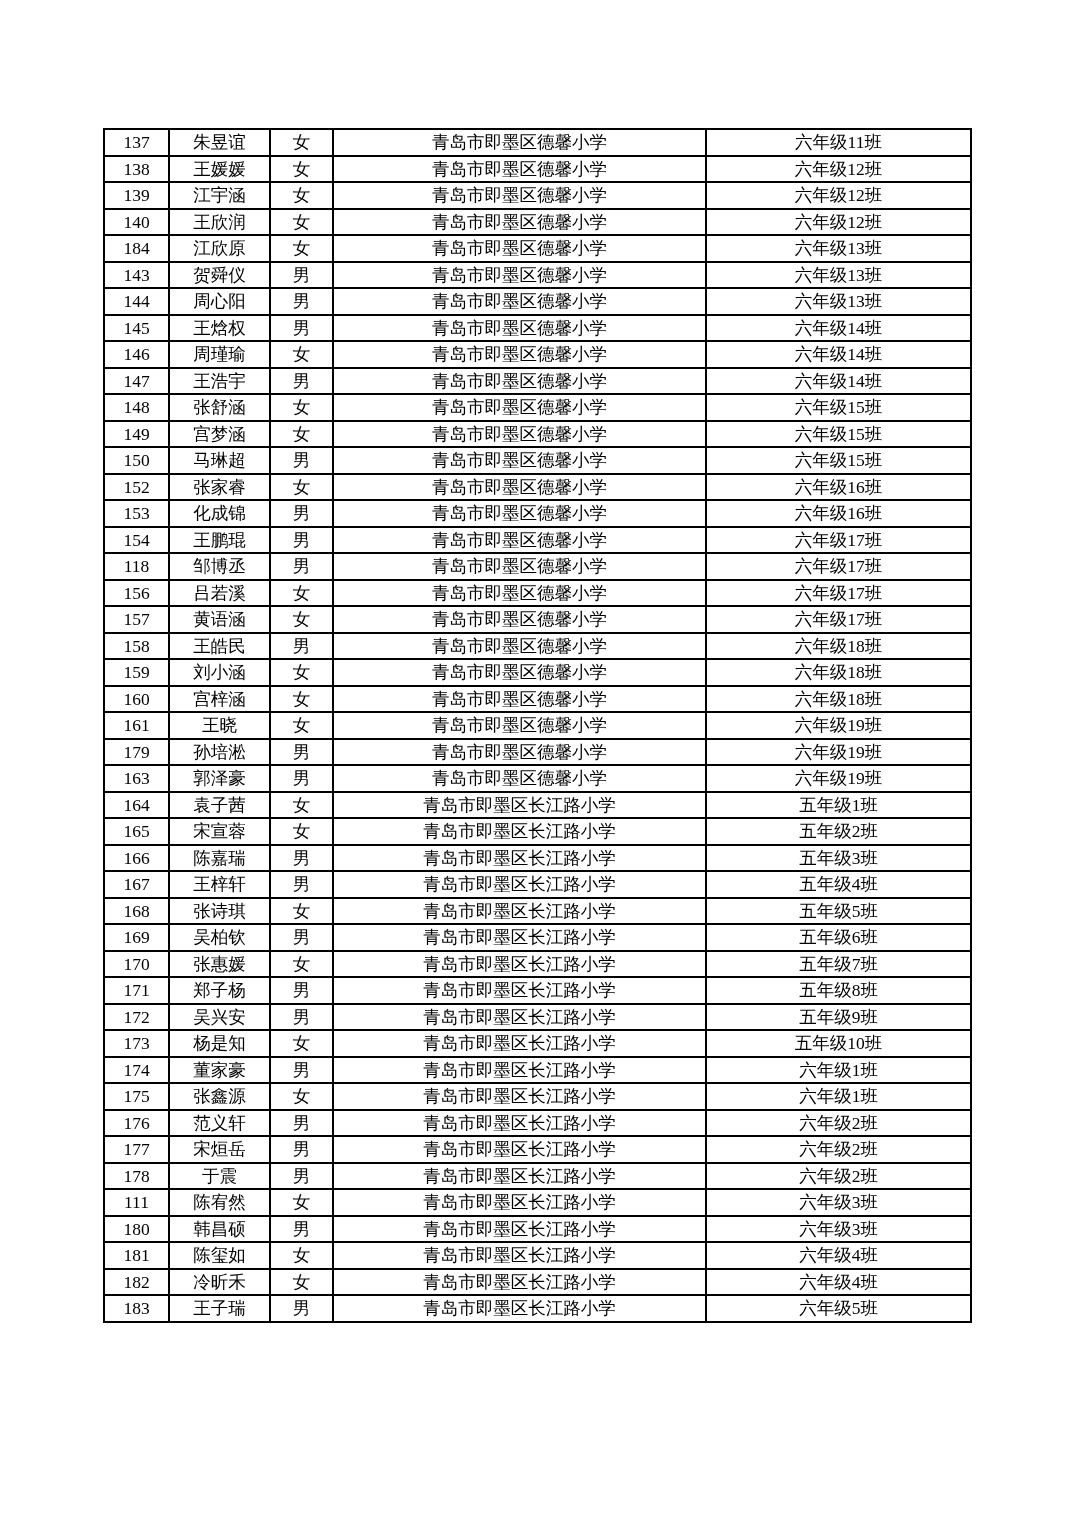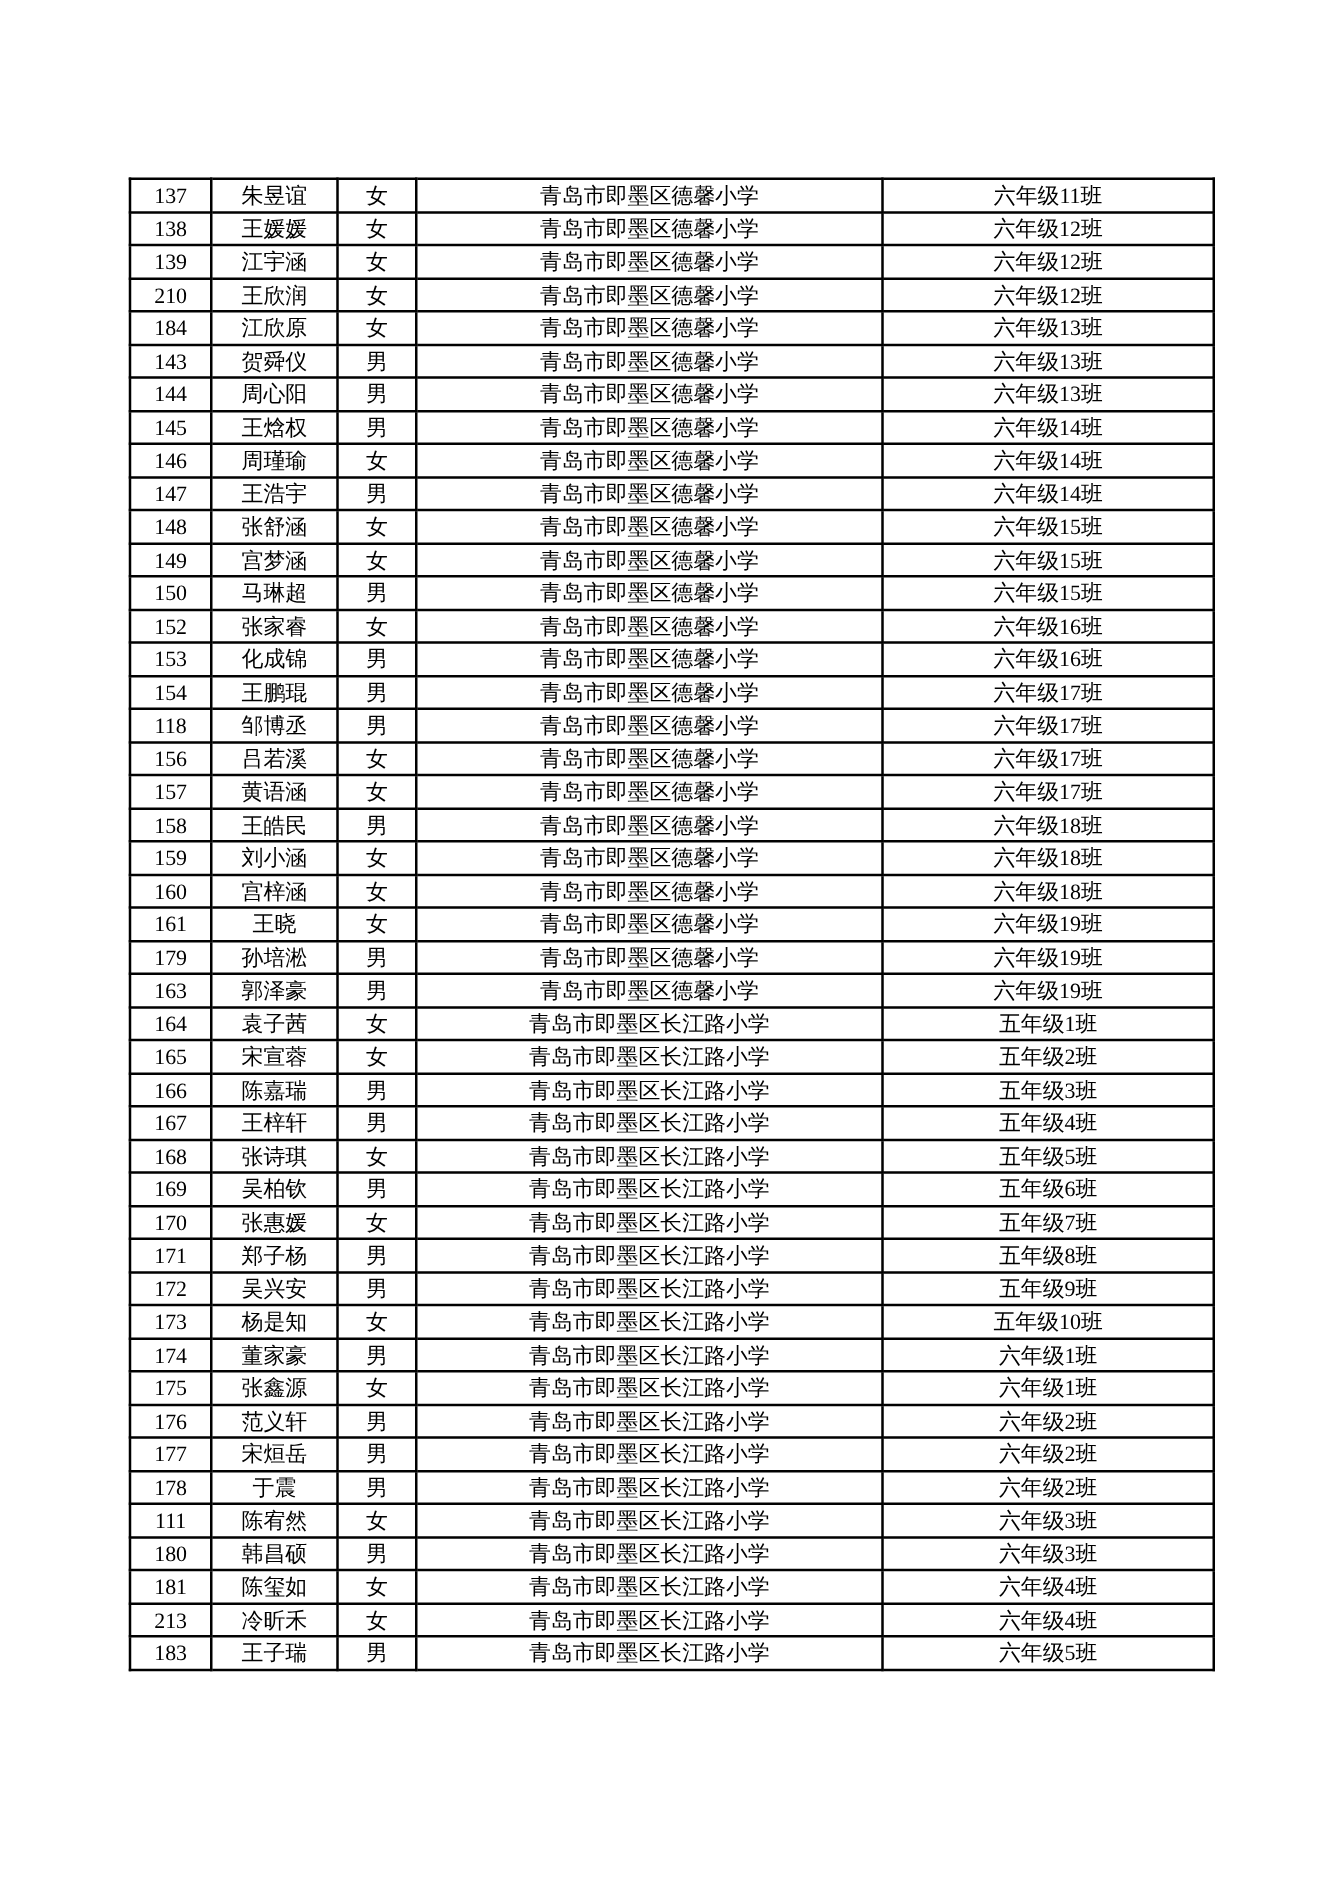--- a/index.html
+++ b/index.html
@@ -13,21 +13,21 @@
   .page {
     position: relative;
     width: 1074px;
     height: 1519px;
     background: #ffffff;
     font-family: "Liberation Serif", "DejaVu Serif", serif;
   }
   .sheet {
     position: absolute;
     left: 103px;
-    top: 142px;
+    top: 128px;
   }
   table.student-table {
     border-collapse: collapse;
     table-layout: fixed;
     width: 867px;
     font-family: "Liberation Serif", "DejaVu Serif", serif;
     font-size: 17.5px;
     color: #000000;
   }
   table.student-table col.c-number { width: 65px; }
@@ -75,21 +75,21 @@
             <td>六年级12班</td>
           </tr>
           <tr>
             <td>139</td>
             <td>江宇涵</td>
             <td>女</td>
             <td>青岛市即墨区德馨小学</td>
             <td>六年级12班</td>
           </tr>
           <tr>
-            <td>210</td>
+            <td>140</td>
             <td>王欣润</td>
             <td>女</td>
             <td>青岛市即墨区德馨小学</td>
             <td>六年级12班</td>
           </tr>
           <tr>
             <td>184</td>
             <td>江欣原</td>
             <td>女</td>
             <td>青岛市即墨区德馨小学</td>
@@ -355,21 +355,21 @@
             <td>六年级3班</td>
           </tr>
           <tr>
             <td>181</td>
             <td>陈玺如</td>
             <td>女</td>
             <td>青岛市即墨区长江路小学</td>
             <td>六年级4班</td>
           </tr>
           <tr>
-            <td>213</td>
+            <td>182</td>
             <td>冷昕禾</td>
             <td>女</td>
             <td>青岛市即墨区长江路小学</td>
             <td>六年级4班</td>
           </tr>
           <tr>
             <td>183</td>
             <td>王子瑞</td>
             <td>男</td>
             <td>青岛市即墨区长江路小学</td>

